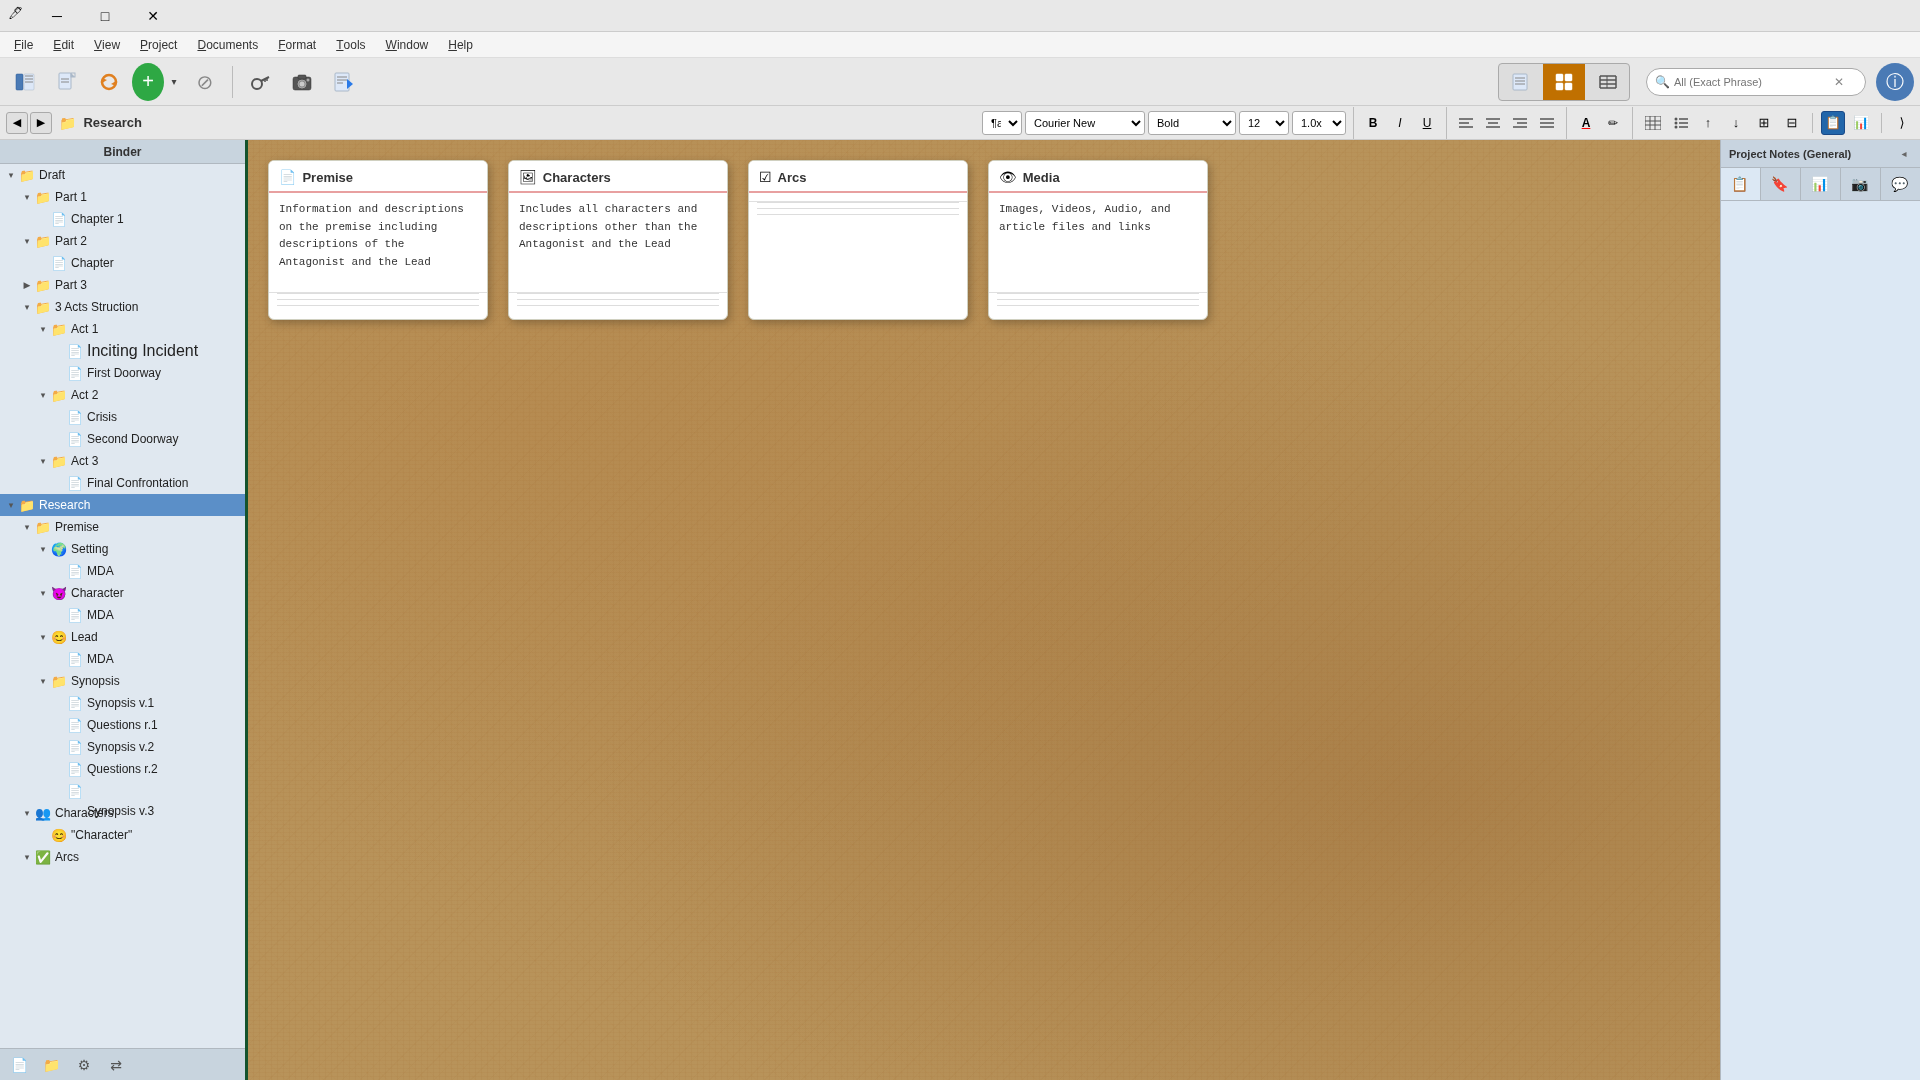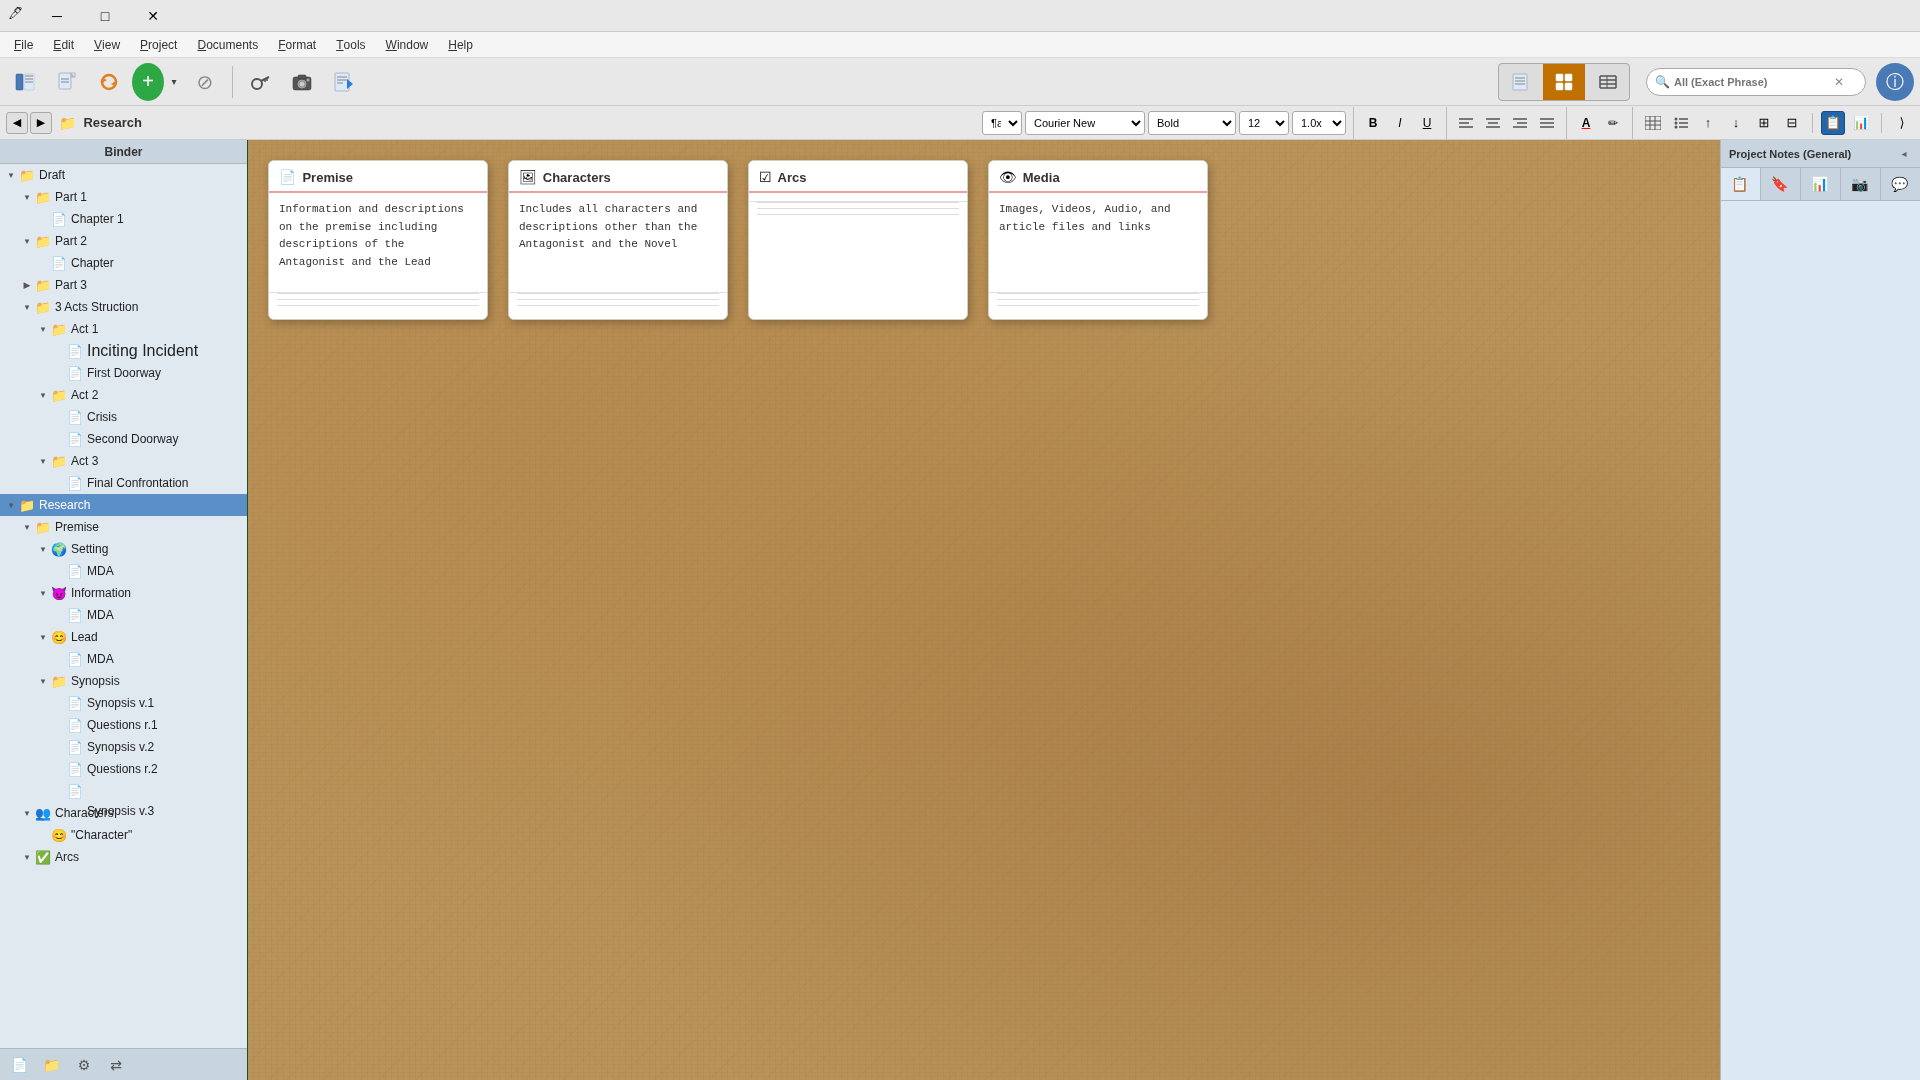--- a/index.html
+++ b/index.html
@@ -84,21 +84,20 @@
       background: white;
       padding: 2px 8px;
       width: 220px;
       height: 28px;
     }
     .search-box input {
       border: none; outline: none;
       font-size: 11px;
       width: 160px;
       background: transparent;
-      font-weight: bold;
     }
     .search-icon { color: #888; font-size: 12px; margin-right: 4px; }
     .toolbar-user-btn {
       width: 38px; height: 38px;
       border-radius: 50%;
       background: #4a7ab5;
       border: none;
       color: white;
       font-size: 18px;
       cursor: pointer;
@@ -161,21 +160,21 @@
     
     .main-layout {
       display: flex;
       height: calc(1080px - 32px - 26px - 48px - 34px);
     }
 
     
     .binder {
       width: 248px;
       background: #e0e8f0;
-      border-right: 1px solid #14532d;
+      border-right: 3px solid #14532d;
       display: flex;
       flex-direction: column;
       overflow: hidden;
     }
     .binder-header {
       height: 24px;
       background: #c8d4de;
       border-bottom: 1px solid #b0b8c0;
       display: flex;
       align-items: center;
@@ -732,21 +731,21 @@
             <span class="tree-label" style="font-size: 12px;">Setting</span>
           </div>
           <div class="tree-item" style="padding-left: 52px;">
             <span class="tree-toggle empty" style="font-size: 9px; width: 14px; flex-shrink: 0; display: inline-flex; align-items: center; justify-content: center; visibility: hidden;">▶</span>
             <span class="tree-icon" style="font-size: 13px; margin-right: 3px;">📄</span>
             <span class="tree-label" style="font-size: 12px;">MDA</span>
           </div>
           <div class="tree-item" style="padding-left: 36px;">
             <span class="tree-toggle" style="font-size: 9px; width: 14px; flex-shrink: 0; display: inline-flex; align-items: center; justify-content: center;">▾</span>
             <span class="tree-icon" style="font-size: 13px; margin-right: 3px;">😈</span>
-            <span class="tree-label" style="font-size: 12px;">Information</span>
+            <span class="tree-label" style="font-size: 12px;">Character</span>
           </div>
           <div class="tree-item" style="padding-left: 52px;">
             <span class="tree-toggle empty" style="font-size: 9px; width: 14px; flex-shrink: 0; display: inline-flex; align-items: center; justify-content: center; visibility: hidden;">▶</span>
             <span class="tree-icon" style="font-size: 13px; margin-right: 3px;">📄</span>
             <span class="tree-label" style="font-size: 12px;">MDA</span>
           </div>
           <div class="tree-item" style="padding-left: 36px;">
             <span class="tree-toggle" style="font-size: 9px; width: 14px; flex-shrink: 0; display: inline-flex; align-items: center; justify-content: center;">▾</span>
             <span class="tree-icon" style="font-size: 13px; margin-right: 3px;">😊</span>
             <span class="tree-label" style="font-size: 12px;">Lead</span>
@@ -829,21 +828,21 @@
             <div style="height: 1px; background: rgb(221, 221, 221); margin-bottom: 5px;"></div>
           </div>
         </div>
         <div class="card">
           <div class="card-header" style="border-bottom-color: rgb(232, 160, 160);">
             <span class="card-icon">🖼</span>
             <span class="card-title">Characters</span>
           </div>
           <div class="card-body" style="font-family: &quot;Courier New&quot;, monospace; font-size: 11px; line-height: 1.6; color: rgb(51, 51, 51); padding: 8px 10px;">Includes all characters and
 descriptions other than the
-Antagonist and the Novel</div>
+Antagonist and the Lead</div>
           <div class="card-lines" style="padding: 0px 8px 8px; margin-top: 8px;">
             <div style="height: 1px; background: rgb(221, 221, 221); margin-bottom: 5px;"></div>
             <div style="height: 1px; background: rgb(221, 221, 221); margin-bottom: 5px;"></div>
             <div style="height: 1px; background: rgb(221, 221, 221); margin-bottom: 5px;"></div>
           </div>
         </div>
         <div class="card">
           <div class="card-header" style="border-bottom-color: rgb(232, 160, 160);">
             <span class="card-icon">☑</span>
             <span class="card-title">Arcs</span>

